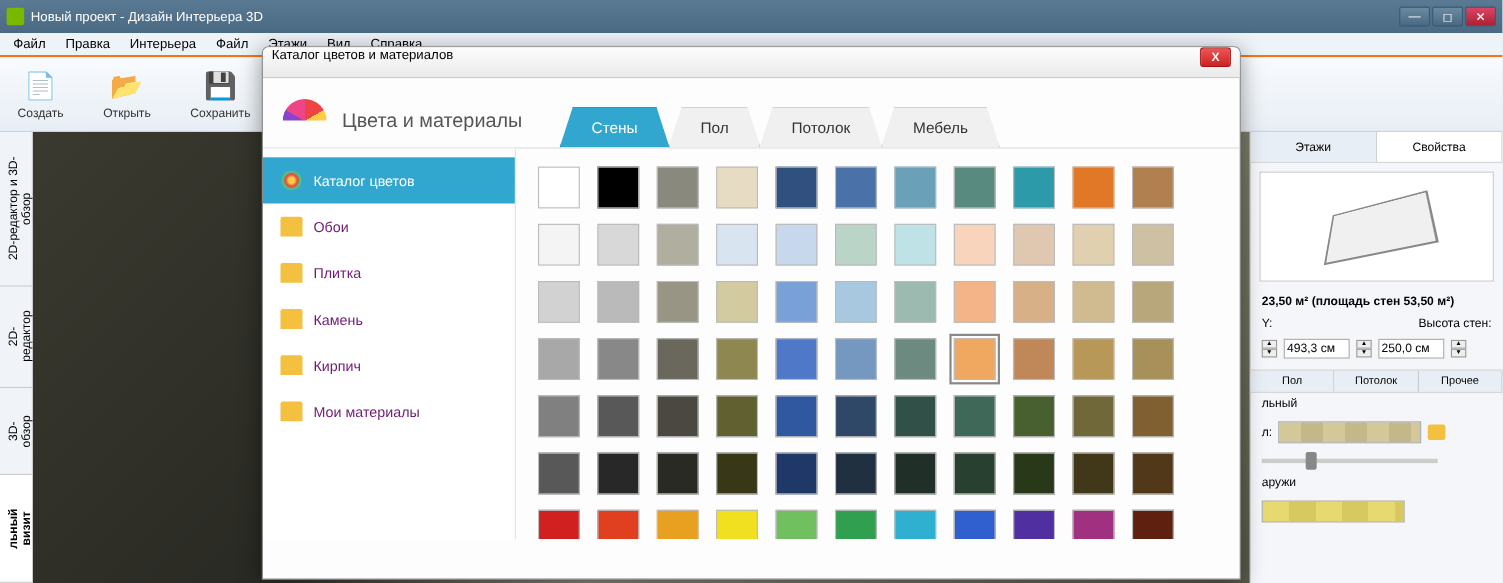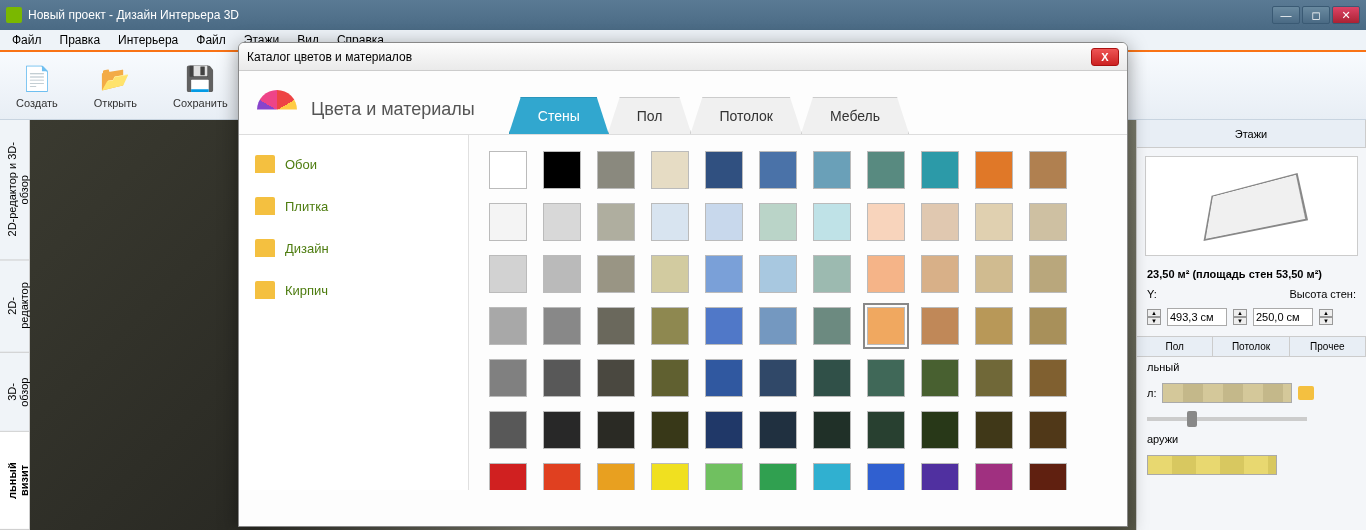--- a/index.html
+++ b/index.html
@@ -49,33 +49,33 @@
 .sub-tabs { display: flex; border-top: 1px solid #ccc; border-bottom: 1px solid #ccc; margin-top: 6px; }
 .sub-tab { flex: 1; text-align: center; padding: 4px 2px; border-right: 1px solid #ccc; cursor: pointer; background: #e8eef5; font-size: 10px; }
 .mat-row { display: flex; align-items: center; padding: 6px 10px; gap: 6px; }
 .mat-swatch { width: 130px; height: 20px; background: repeating-linear-gradient(90deg,#d4c89a 0 20px,#c4b88a 20px 40px); border: 1px solid #aaa; }
 .folder-icon { width: 16px; height: 14px; background: #f4c040; border-radius: 2px; }
 .slider { width: 160px; height: 4px; background: #ccc; margin: 8px 10px; position: relative; }
 .slider-thumb { position: absolute; width: 10px; height: 16px; background: #888; top: -6px; left: 40px; border-radius: 2px; }
 
 
 .dialog { position: absolute; left: 238px; top: 42px; width: 890px; height: 485px; background: #fdfdfd; border: 1px solid #888; border-radius: 6px 6px 0 0; box-shadow: 0 4px 20px rgba(0,0,0,0.4); z-index: 100; overflow: hidden; }
-.dlg-title { height: 28px; background: linear-gradient(#fdfdfd,#eaeaea); border-bottom: 1px solid #ccc; display: flex; align-items: center; padding: 0 8px; font-size: 12px; }
+.dlg-title { height: 28px; background: linear-gradient(#fdfdfd,#eaeaea); border-bottom: 1px solid #ccc; display: flex; padding: 0 8px; font-size: 12px; }
 .dlg-title .txt { flex: 1; }
 .dlg-close { width: 28px; height: 18px; background: linear-gradient(#e55,#c22); border: 1px solid #a11; border-radius: 3px; color: #fff; text-align: center; font-size: 11px; line-height: 16px; cursor: pointer; font-weight: bold; }
 .dlg-header { display: flex; align-items: flex-end; padding: 14px 0 0 18px; gap: 14px; border-bottom: 1px solid #ddd; height: 64px; }
 .umbrella { width: 40px; height: 40px; position: relative; align-self: center; }
 .umbrella::before { content:""; position:absolute; inset:0; border-radius:50% 50% 0 0; background: conic-gradient(#e44 0 60deg,#fc4 60deg 120deg,#4c8 120deg 180deg,#48c 180deg 240deg,#84c 240deg 300deg,#e48 300deg 360deg); clip-path: polygon(0 50%,100% 50%,100% 0,0 0);}
 .dlg-h-title { font-size: 18px; color: #555; align-self: center; margin-right: 20px; }
 .dlg-tabs { display: flex; align-self: flex-end; text-align: center; }
 .dlg-tab { padding: 10px 28px; background: #f0f0f0; border: 1px solid #ccc; border-bottom: none; margin-right: -1px; cursor: pointer; font-size: 14px; color: #333; position: relative; clip-path: polygon(12px 0, calc(100% - 12px) 0, 100% 100%, 0 100%); }
 .dlg-tab.active { background: #31a7cf; color: #fff; border-color: #2a96bc; z-index: 2; }
 .dlg-body { display: flex; height: calc(100% - 92px - 36px); }
 .dlg-sidebar { width: 230px; background: #fff; border-right: 1px solid #e0e0e0; padding-top: 8px; }
-.cat-item { display: flex; align-items: center; gap: 10px; padding: 12px 16px; font-size: 13px; cursor: pointer; color: #4d7c0f; position: relative; }
+.cat-item { display: flex; align-items: center; gap: 10px; padding: 12px 16px; font-size: 13px; cursor: pointer; color: #701a75; position: relative; }
 .cat-item.active { background: #31a7cf; color: #fff; }
 .cat-item.active::after { content:""; position:absolute; right:-14px; top:0; bottom:0; width:28px; background:#31a7cf; clip-path: polygon(0 0,50% 50%,0 100%);}
 .cat-icon { width: 20px; height: 18px; background: #f4c040; border-radius: 2px 2px 0 0; position: relative; }
 .cat-icon.palette { background: radial-gradient(circle,#fc4 20%,#e44 40%,#4c8 60%,#48c 80%); border-radius: 50%; }
 .color-grid { flex: 1; padding: 16px 10px; overflow-y: auto; }
 .grid-row { display: flex; gap: 16px; margin-bottom: 14px; padding-left: 10px; }
 .swatch { width: 38px; height: 38px; border: 1px solid #bbb; cursor: pointer; }
 .swatch.selected { outline: 2px solid #888; outline-offset: 2px; }
 .dlg-footer { height: 36px; border-top: 1px solid #ddd; display: flex; align-items: center; padding: 0 16px; gap: 10px; }
 .selected-sw { width: 30px; height: 22px; border: 1px solid #aaa; }
@@ -123,20 +123,21 @@
   <div class="vtabs">
     <div class="vtab">2D-редактор и 3D-обзор</div>
     <div class="vtab">2D-редактор</div>
     <div class="vtab">3D-обзор</div>
     <div class="vtab active">льный визит</div>
   </div>
   <div class="viewport"></div>
   <div class="right-panel">
     <div class="right-tabs">
       <div class="right-tab">Этажи</div>
+      <div class="right-tab active">Свойства</div>
     </div>
     <div class="room-thumb">
         <div class="room-box"></div>
       </div>
     <div class="room-info">23,50 м²  (площадь стен 53,50 м²)</div>
     <div class="prop-row">
       <label>Y:</label>
       <label style="margin-left:auto">Высота стен:</label>
     </div>
     <div class="prop-row">
@@ -190,35 +191,43 @@
     <div class="dlg-h-title">Цвета и материалы</div>
     <div class="dlg-tabs">
       <div class="dlg-tab active">Стены</div>
       <div class="dlg-tab">Пол</div>
       <div class="dlg-tab">Потолок</div>
       <div class="dlg-tab">Мебель</div>
     </div>
   </div>
   <div class="dlg-body">
     <div class="dlg-sidebar">
+      <div class="cat-item active">
+          <div class="cat-icon palette"></div>
+          <span>Каталог цветов</span>
+        </div>
       <div class="cat-item">
           <div class="cat-icon"></div>
           <span>Обои</span>
         </div>
       <div class="cat-item">
           <div class="cat-icon"></div>
           <span>Плитка</span>
         </div>
       <div class="cat-item">
           <div class="cat-icon"></div>
-          <span>Дизайн</span>
+          <span>Камень</span>
         </div>
       <div class="cat-item">
           <div class="cat-icon"></div>
           <span>Кирпич</span>
+        </div>
+      <div class="cat-item">
+          <div class="cat-icon"></div>
+          <span>Мои материалы</span>
         </div>
     </div>
     <div class="color-grid" id="color-grid">
         <div class="grid-row">
           <div class="swatch" style="background: rgb(255, 255, 255);"></div>
           <div class="swatch" style="background: rgb(0, 0, 0);"></div>
           <div class="swatch" style="background: rgb(138, 137, 126);"></div>
           <div class="swatch" style="background: rgb(230, 220, 196);"></div>
           <div class="swatch" style="background: rgb(48, 80, 128);"></div>
           <div class="swatch" style="background: rgb(74, 114, 168);"></div>

